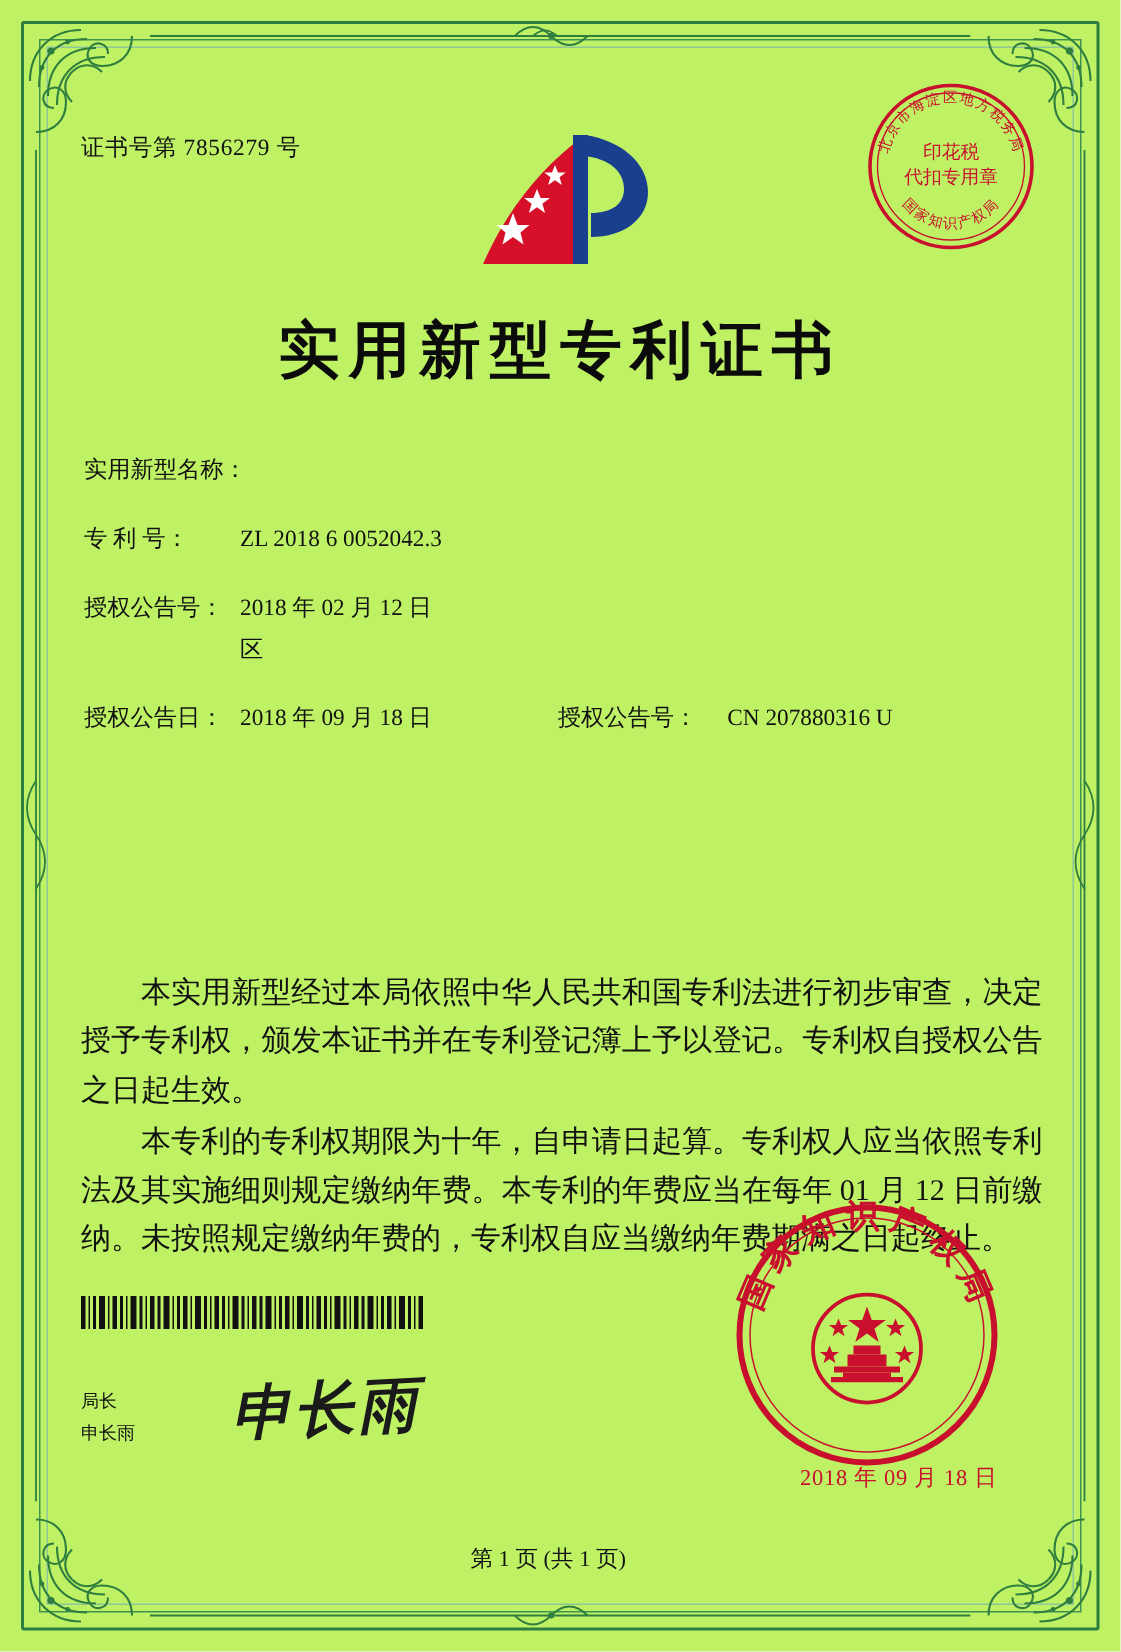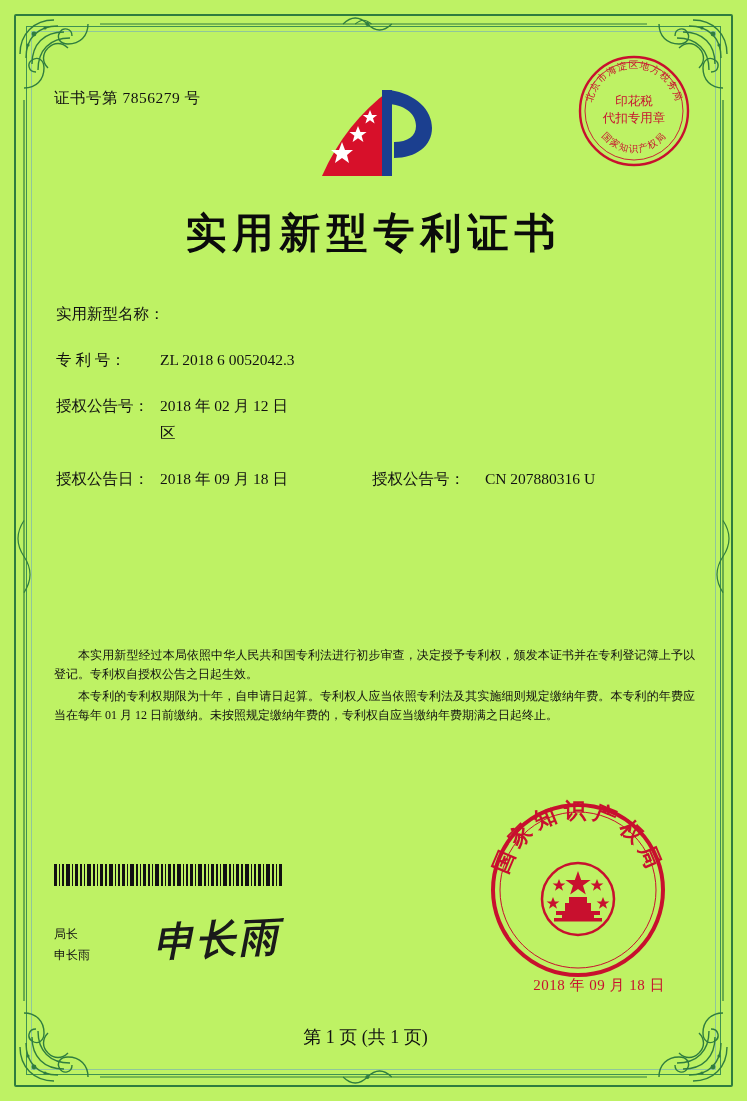--- a/index.html
+++ b/index.html
@@ -145,21 +145,21 @@
     margin-bottom: 22.5px;
     font-size: 15.5px;
   }
 
   
   .body-text {
     position: absolute;
     top: 602px;
     left: 10px;
     right: 8px;
-    font-size: 12px;
+    font-size: 20px;
     line-height: 1.62;
     text-align: justify;
   }
   .body-text p {
     margin: 0 0 2px 0;
     text-indent: 2em;
   }
 
   
   .barcode {
@@ -206,21 +206,21 @@
     font-size: 15px;
     color: #c8102e;
     letter-spacing: 0.5px;
   }
 
   .page-footer {
     position: absolute;
     bottom: 8px;
     left: 0; right: 16px;
     text-align: center;
-    font-size: 18px;
+    font-size: 15px;
     color: #111;
   }
 </style>
 </head>
 <body>
 
 <div class="page">
 
   <div class="border-outer"></div>
   <div class="border-inner"></div>

